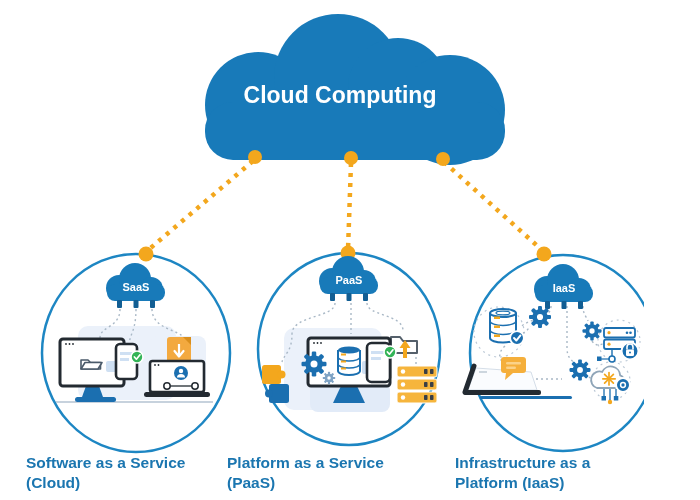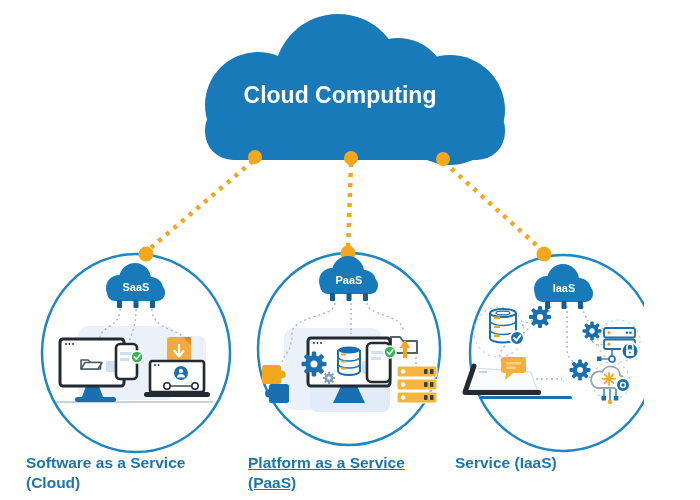--- a/index.html
+++ b/index.html
@@ -308,21 +308,22 @@
         <rect x="506" y="366.5" width="10" height="2.6" rx="1.3" fill="#FBD289"></rect>
       </g>
     </g>
   </g>
 </svg>
 
 <div class="node-label" style="left:26px;top:453px;">
   <span>Software as a Service</span>
   <span>(Cloud)</span>
 </div>
-<div class="node-label" style="left:248px;top:453px;text-decoration:underline;">
+<div class="node-label" style="left:227px;top:453px;">
   <span>Platform as a Service</span>
   <span>(PaaS)</span>
 </div>
 <div class="node-label" style="left:455px;top:453px;">
-  <span>Service (IaaS)</span>
+  <span>Infrastructure as a</span>
+  <span>Platform (IaaS)</span>
 </div>
 
 </div>
 
 </body></html>

